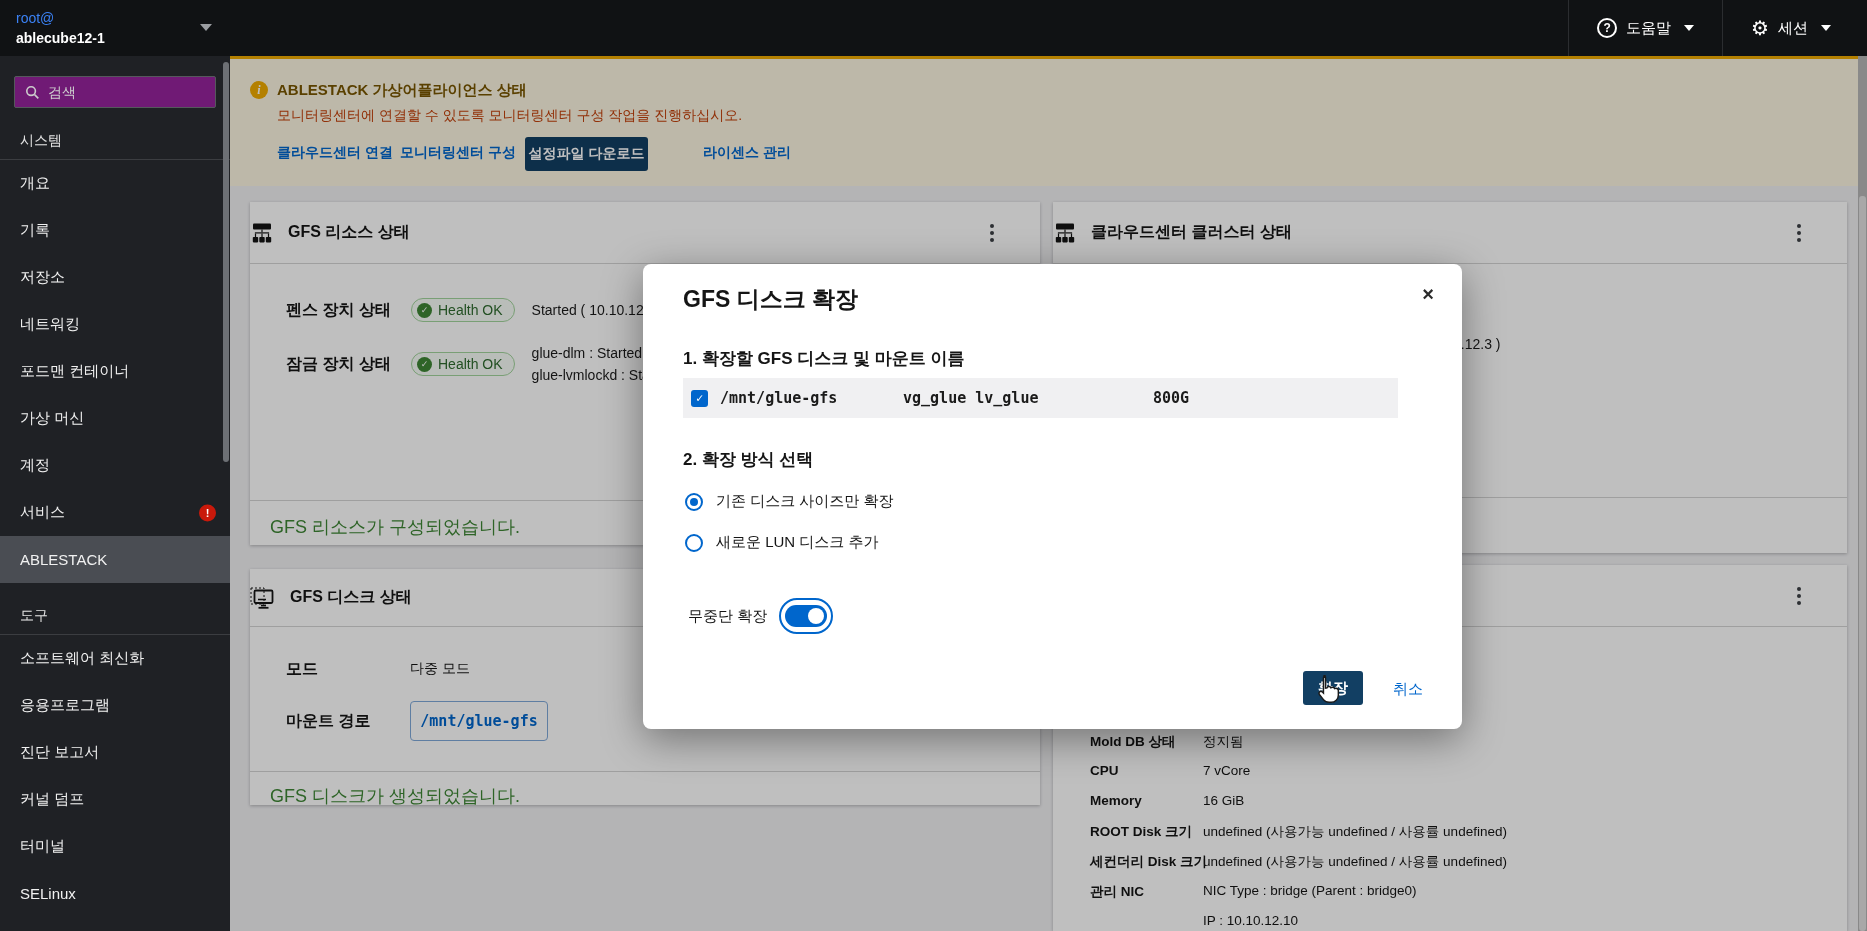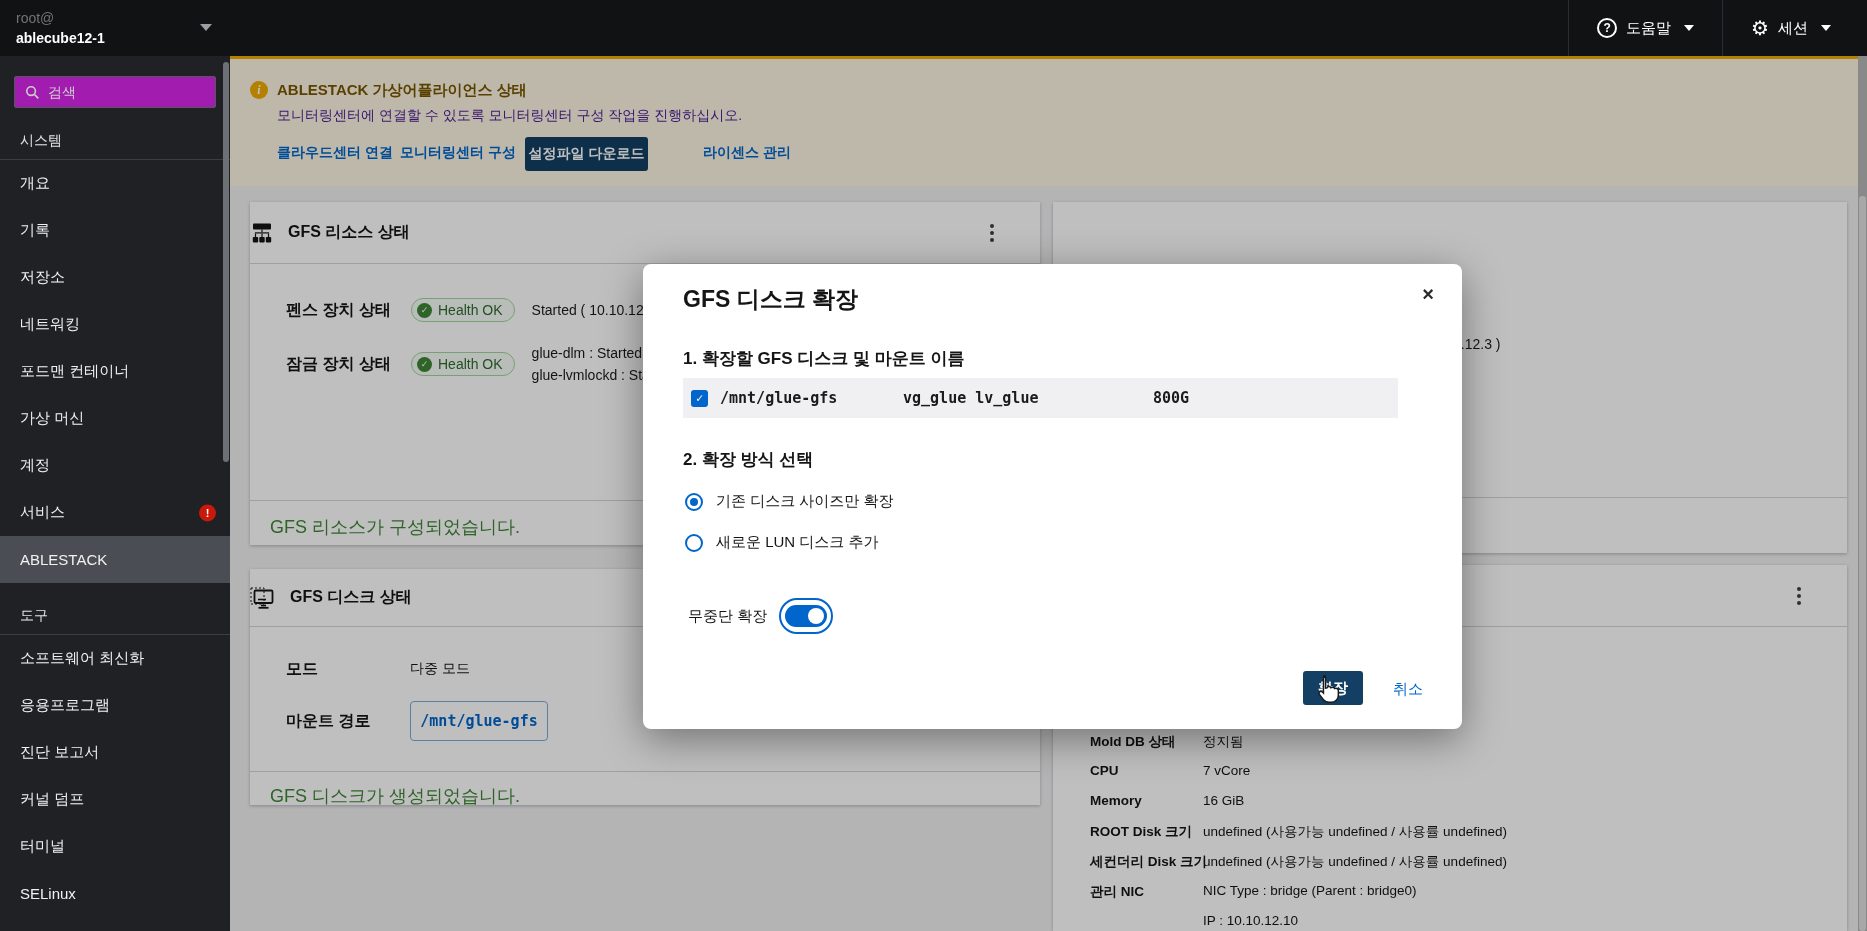--- a/index.html
+++ b/index.html
@@ -2,49 +2,49 @@
 <html><head>
 <meta charset="utf-8">
 <style>
   * { margin:0; padding:0; box-sizing:border-box; }
   html,body { width:1867px; height:931px; overflow:hidden; }
   body { position:relative; font-family:"Liberation Sans",sans-serif; background:#f0f0f2; color:#151515; }
 
   
   .topbar { position:absolute; left:0; top:0; width:1867px; height:56px; background:#101214; color:#fff; z-index:10; }
   .host { position:absolute; left:16px; top:8px; font-size:14px; line-height:1.45; cursor:pointer; }
-  .host-user { color:#737373; }
+  .host-user { color:#3b82f6; }
   .host-name { font-weight:bold; color:#fff; }
   .caret { width:0; height:0; border-left:6px solid transparent; border-right:6px solid transparent; border-top:7px solid #9a9da1; display:inline-block; }
   .host-caret { position:absolute; left:200px; top:24px; }
   .topbar-right { position:absolute; right:8px; top:0; height:56px; display:flex; align-items:stretch; }
   .tb-group { display:flex; align-items:center; gap:9px; padding:0 28px; border-left:1px solid #2b2d30; font-size:15px; cursor:pointer; }
   .tb-group .caret { border-top-color:#fff; border-left-width:5px; border-right-width:5px; border-top-width:6px; margin-left:4px; }
   .help-icon { width:20px; height:20px; border:2px solid #fff; border-radius:50%; display:flex; align-items:center; justify-content:center; font-size:12px; font-weight:bold; }
   .gear-icon { font-size:20px; line-height:1; }
 
   
   .sidebar { position:absolute; left:0; top:56px; width:230px; height:875px; background:#1f2125; color:#f0f0f0; z-index:10; }
-  .search-box { margin:20px 14px 8px 14px; height:32px; background:#a21caf; border:1px solid #55585c; border-radius:2px; display:flex; align-items:center; gap:8px; padding:0 10px; }
+  .search-box { margin:20px 14px 8px 14px; height:32px; background:#701a75; border:1px solid #55585c; border-radius:2px; display:flex; align-items:center; gap:8px; padding:0 10px; }
   .search-box input { flex:1; background:transparent; border:none; outline:none; color:#eee; font-size:14px; font-family:inherit; min-width:0; }
   .search-box input::placeholder { color:#cfcfcf; }
   .nav-label { padding:16px 0 9px 20px; font-size:14px; color:#e4e4e4; }
   .nav-divider { border-top:1px solid #3b3d41; }
   .nav-item { height:47px; display:flex; align-items:center; padding-left:20px; font-size:15px; color:#f1f1f1; position:relative; cursor:pointer; }
   .nav-item.active { background:#4a4d53; }
   .badge-danger { position:absolute; right:14px; top:50%; transform:translateY(-50%); width:17px; height:17px; border-radius:50%; background:#c9190b; color:#fff; font-size:11px; font-weight:bold; display:flex; align-items:center; justify-content:center; }
   .side-scroll { position:absolute; right:1px; top:6px; width:6px; height:400px; background:#6d7075; border-radius:3px; }
 
   
   .content { position:absolute; left:230px; top:56px; width:1637px; height:875px; background:#f0f0f2; overflow:hidden; }
 
   .banner { position:absolute; left:0; top:0; width:100%; height:130px; background:#fdf6e2; border-top:3px solid #f0ab00; }
   .info-icon { position:absolute; left:20px; top:22px; width:18px; height:18px; border-radius:50%; background:#f0ab00; color:#fff; display:flex; align-items:center; justify-content:center; font:italic bold 12px "Liberation Serif",serif; }
   .banner-title { position:absolute; left:47px; top:22px; font-size:15px; font-weight:bold; color:#795600; }
-  .banner-desc { position:absolute; left:47px; top:48px; font-size:14px; color:#4c1d95; }
+  .banner-desc { position:absolute; left:47px; top:48px; font-size:14px; color:#c2410c; }
   .banner-action { position:absolute; font-size:14px; font-weight:600; color:#0066cc; text-decoration:none; top:85px; }
   .banner-btn { position:absolute; left:295px; top:78px; width:123px; height:34px; background:#123f63; color:#fff; border:none; border-radius:3px; font-size:14px; font-weight:600; font-family:inherit; cursor:pointer; }
 
   .card { position:absolute; background:#fff; box-shadow:0 1px 3px rgba(0,0,0,0.25); }
   .card-header { position:relative; display:flex; align-items:center; border-bottom:1px solid #d5d5d5; }
   .card-icon { margin-right:14px; color:#151515; display:flex; }
   .card-title { font-size:16px; font-weight:bold; }
   .kebab { position:absolute; right:42px; top:50%; transform:translateY(-50%); display:flex; flex-direction:column; gap:3px; cursor:pointer; padding:4px; }
   .kebab i { width:4px; height:4px; border-radius:50%; background:#3c3f44; }
 
@@ -224,20 +224,41 @@
       <span class="fvalue">
         <div>glue-dlm : Started (</div>
         <div>glue-lvmlockd : Star</div>
       </span>
     </div>
     <div class="card-sep" style="top:298px;"></div>
     <div class="footer-text" style="top:313px;">GFS 리소스가 구성되었습니다.</div>
   </div>
 
   <div class="card" style="left:823px; top:146px; width:794px; height:351px;">
+    <div class="card-header" style="height:62px;">
+      <span class="card-icon">
+        <svg width="24" height="24" viewBox="0 0 24 24" fill="currentColor">
+            <rect x="3" y="2.5" width="18" height="6" rx="1"></rect>
+            <rect x="11.4" y="8.5" width="1.2" height="2.8"></rect>
+            <rect x="4.9" y="11.3" width="14.2" height="1.2"></rect>
+            <rect x="4.9" y="12.5" width="1.2" height="3.5"></rect>
+            <rect x="11.4" y="12.5" width="1.2" height="3.5"></rect>
+            <rect x="17.9" y="12.5" width="1.2" height="3.5"></rect>
+            <rect x="2.8" y="16" width="5.4" height="5.4" rx="0.8"></rect>
+            <rect x="9.3" y="16" width="5.4" height="5.4" rx="0.8"></rect>
+            <rect x="15.8" y="16" width="5.4" height="5.4" rx="0.8"></rect>
+          </svg>
+      </span>
+      <span class="card-title">클라우드센터 클러스터 상태</span>
+      <span class="kebab">
+          <i></i>
+          <i></i>
+          <i></i>
+        </span>
+    </div>
     <div class="frag" style="left:400px; top:134px;">0.12.3 )</div>
     <div class="card-sep" style="top:295px;"></div>
   </div>
 
   <div class="card" style="left:20px; top:513px; width:790px; height:236px;">
     <div class="card-header" style="height:58px;">
       <span class="card-icon">
         <svg width="26" height="24" viewBox="0 0 26 24" fill="none" stroke="currentColor">
             <rect x="1" y="2" width="13" height="16" stroke-dasharray="2 2" stroke-width="1"></rect>
             <rect x="4.5" y="4.5" width="18" height="12.5" rx="1.2" stroke-width="1.8"></rect>

